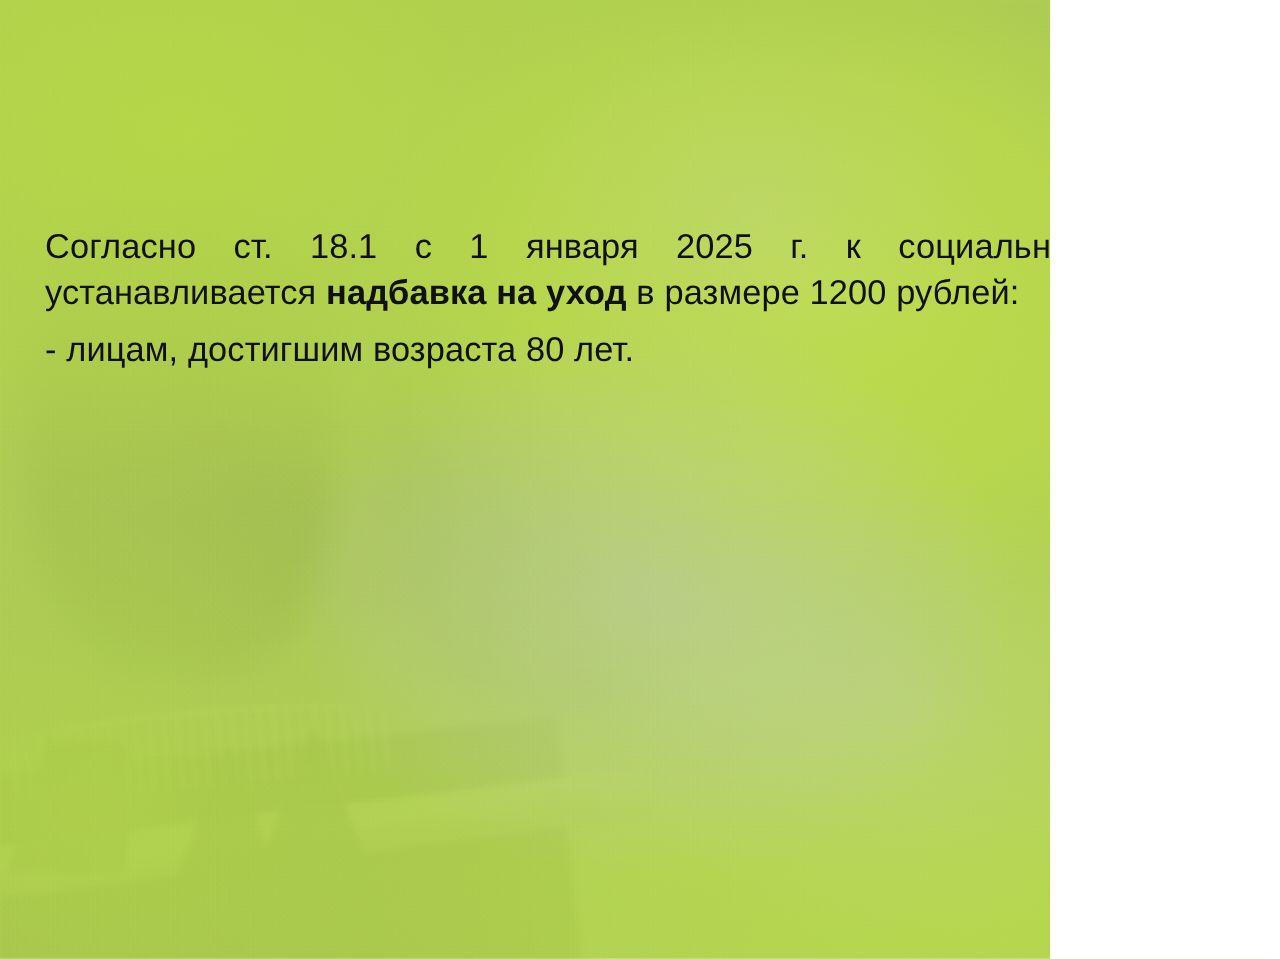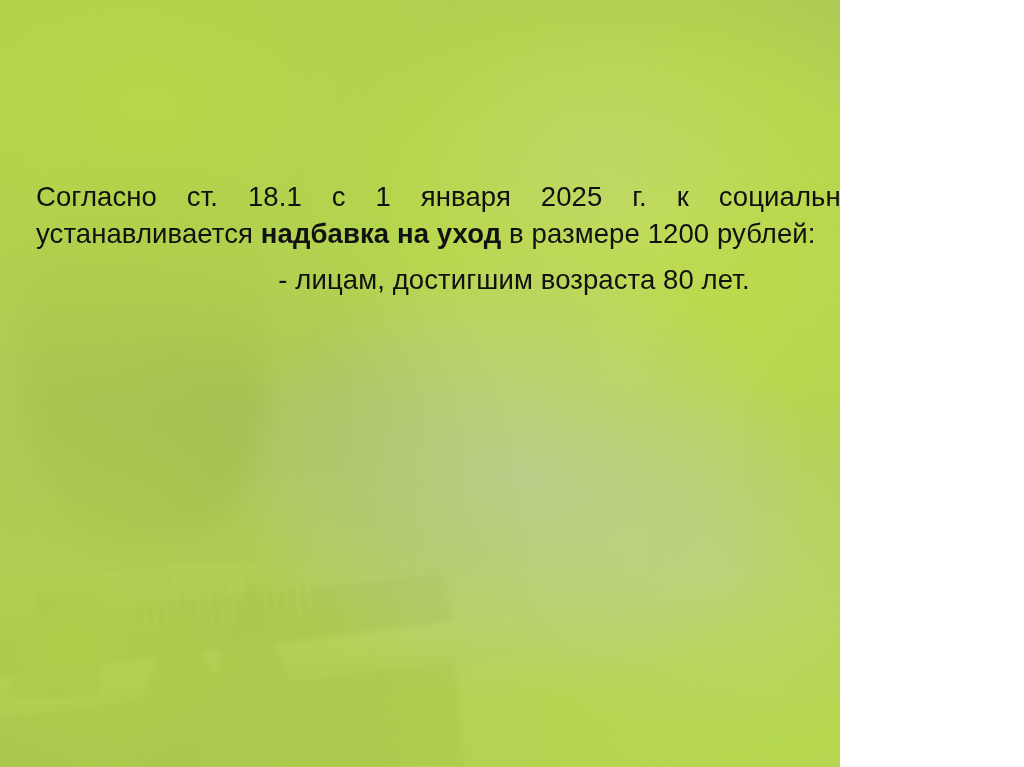--- a/index.html
+++ b/index.html
@@ -190,21 +190,21 @@
   }
   .para {
     color: #111111;
     font-size: 27.5px;
     line-height: 37px;
     letter-spacing: 0.1px;
     margin: 0;
     -webkit-font-smoothing: antialiased;
   }
   .para.justify { text-align: justify; text-align-last: left; }
-  .para.left    { text-align: center; }
+  .para.left    { text-align: left; }
   .para + .para { margin-top: 1px; }
   .para.gap     { margin-top: 9px; }
   .bold { font-weight: 700; }
 </style>
 </head>
 <body>
 
 <div class="slide">
 
   <div class="photo">

